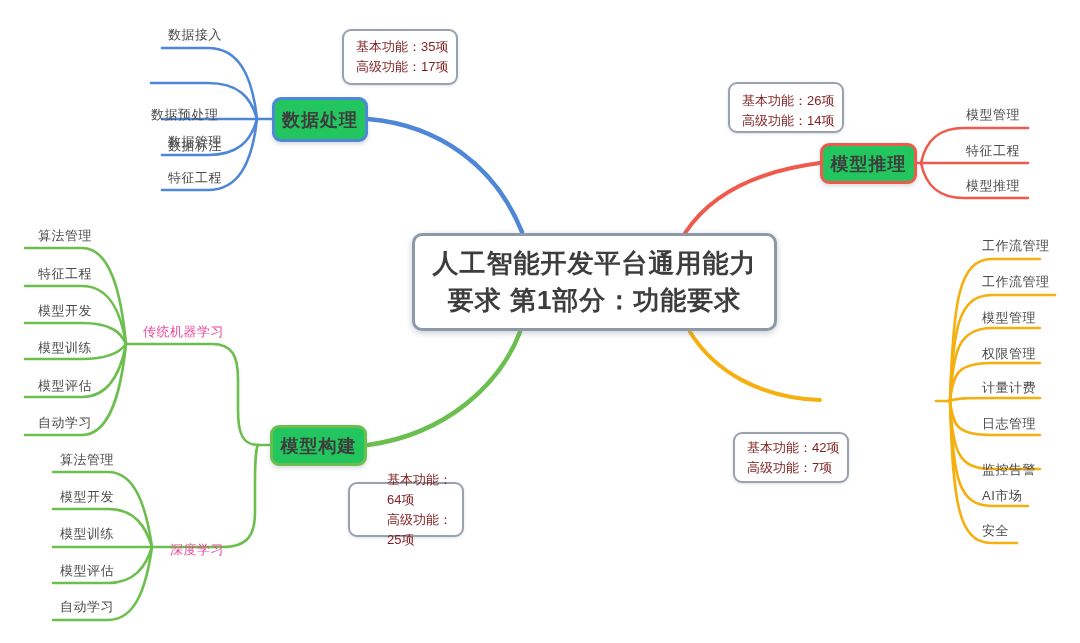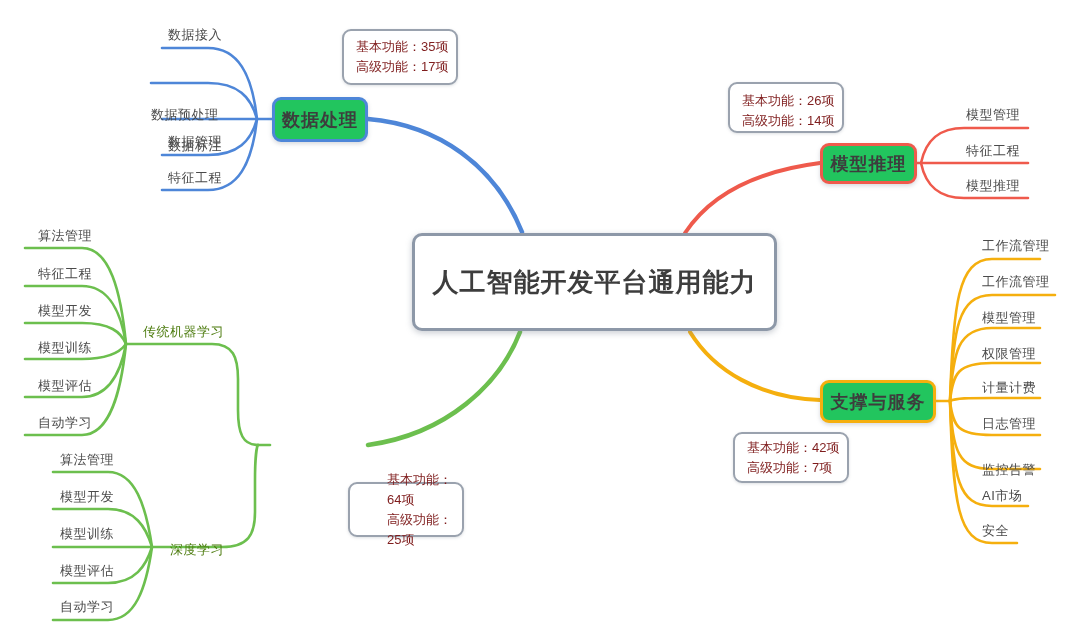--- a/index.html
+++ b/index.html
@@ -33,21 +33,21 @@
   .note{
     position:absolute;background:#fff;border:2px solid #9AA2AE;border-radius:9px;
     display:flex;flex-direction:column;justify-content:center;padding-left:12px;
     font-size:13px;line-height:20px;color:#7f1d1d;box-sizing:border-box;
     box-shadow:0 1px 3px rgba(120,130,145,.25);z-index:3;
   }
   .leaf{
     position:absolute;font-size:13px;color:#4A4A4A;white-space:nowrap;
     letter-spacing:0.5px;z-index:2;
   }
-  .subbranch{font-size:13px;color:#4d7c0f;}
+  .subbranch{font-size:13px;color:#ec4899;}
 </style>
 </head>
 <body>
 
 <div class="canvas">
 
   <svg width="1080" height="643" viewBox="0 0 1080 643">
 
     <g class="st-blue" fill="none" stroke-linecap="round" stroke-linejoin="round">
       <path stroke-width="4.5" d="M 368,119 C 438,125 495,165 522,232"></path>
@@ -94,25 +94,26 @@
       <path stroke-width="2.6" d="M 950,401 C 956,398 968,398 992,398 H 1040"></path>
       <path stroke-width="2.6" d="M 950,401 C 953,427 958,435 992,435 H 1040"></path>
       <path stroke-width="2.6" d="M 950,401 C 953,452 958,469 992,469 H 1040"></path>
       <path stroke-width="2.6" d="M 950,401 C 953,477 958,506 992,506 H 1028"></path>
       <path stroke-width="2.6" d="M 950,401 C 953,503 958,543 992,543 H 1017"></path>
     </g>
   </svg>
 
   <div class="center-node">
     <div>人工智能开发平台通用能力</div>
+    <div>要求 第1部分：功能要求</div>
   </div>
 
   <div class="node bd-blue" style="left:272px;top:97px;width:96px;height:45px;">数据处理</div>
   <div class="node bd-red" style="left:820px;top:143px;width:97px;height:41px;">模型推理</div>
-  <div class="node bd-yellow" style="left:820px;top:380px;width:116px;height:43px;">支撑与服务</div>
+  <div class="node bd-green" style="left:270px;top:425px;width:97px;height:41px;">模型构建</div>
 
   <div class="note" style="left:342px;top:29px;width:116px;height:56px;">
     <div>基本功能：35项</div>
     <div>高级功能：17项</div>
   </div>
   <div class="note" style="left:728px;top:82px;width:116px;height:51px;justify-content:flex-end;">
     <div>基本功能：26项</div>
     <div>高级功能：14项</div>
   </div>
   <div class="note" style="left:348px;top:482px;width:116px;height:55px;padding-left:37px;">

